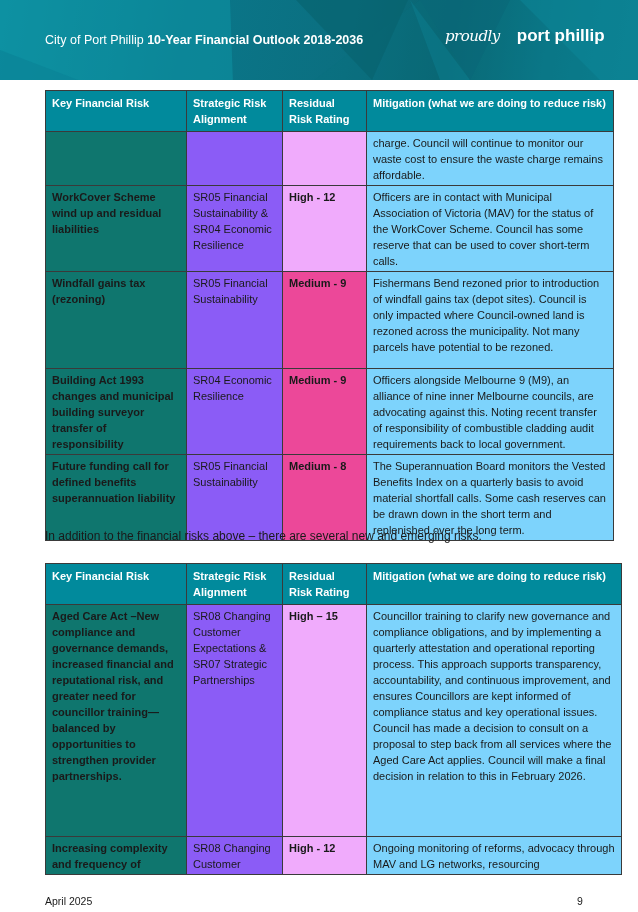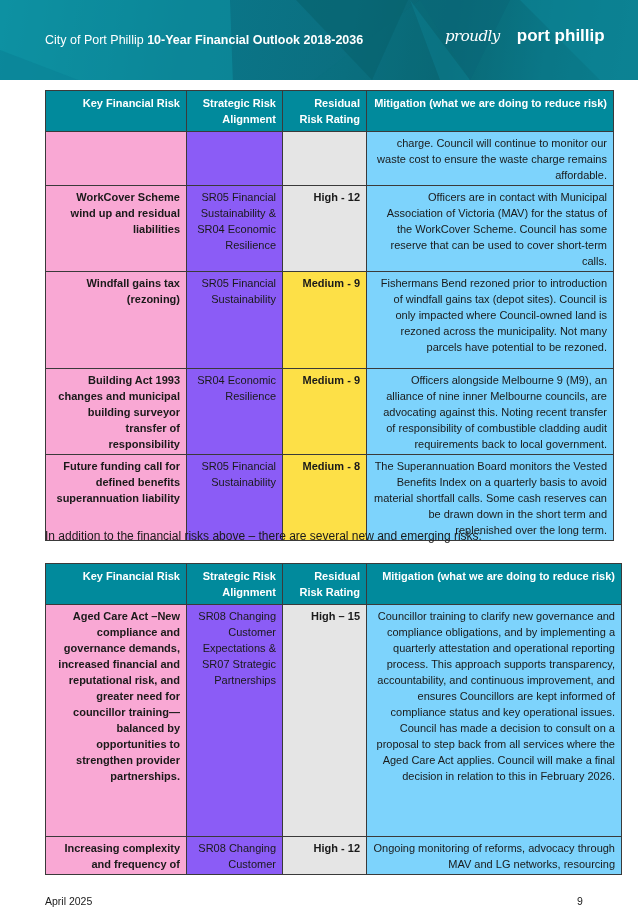--- a/index.html
+++ b/index.html
@@ -14,27 +14,27 @@
   .banner svg { position: absolute; left: 0; top: 0; }
   .banner-title {
     position: absolute; left: 45px; top: 33px; color: #ffffff; font-size: 12.5px; white-space: nowrap;
   }
   .banner-title b { font-weight: bold; }
   .logo { position: absolute; left: 445px; top: 26px; color: #fff; white-space: nowrap; }
   .logo-script { font-family: "DejaVu Serif", serif; font-style: italic; font-size: 15px; letter-spacing: -0.5px; }
   .logo-bold { font-weight: bold; font-size: 17px; margin-left: 17px; }
 
   table { position: absolute; border-collapse: collapse; font-size: 11px; line-height: 16px; table-layout: fixed; }
-  td, th { border: 1.5px solid #3a3a3a; vertical-align: top; padding: 3px 6px 2px 6px; text-align: right; }
+  td, th { border: 1.5px solid #3a3a3a; vertical-align: top; padding: 3px 6px 2px 6px; text-align: left; }
   th { background: #018a9c; color: #ffffff; font-weight: bold; padding: 4px 6px 4px 6px; }
-  td.risk { background: #f9a8d4; font-weight: bold; }
+  td.risk { background: #0f766e; font-weight: bold; }
   td.align { background: #8b5cf6; }
   td.mit { background: #7dd3fc; }
-  td.high { background: #e5e5e5; font-weight: bold; }
-  td.medium { background: #fde047; font-weight: bold; }
+  td.high { background: #f0abfc; font-weight: bold; }
+  td.medium { background: #ec4899; font-weight: bold; }
 
   #table1 { left: 45px; top: 90px; width: 568px; }
   #table2 { left: 45px; top: 563px; width: 576px; }
 
   .intro { position: absolute; left: 45px; top: 529px; font-size: 12px; white-space: nowrap; }
   .footer-date { position: absolute; left: 45px; top: 895px; font-size: 10.5px; }
   .footer-page { position: absolute; left: 577px; top: 895px; font-size: 10.5px; }
 </style>
 </head>
 <body>

